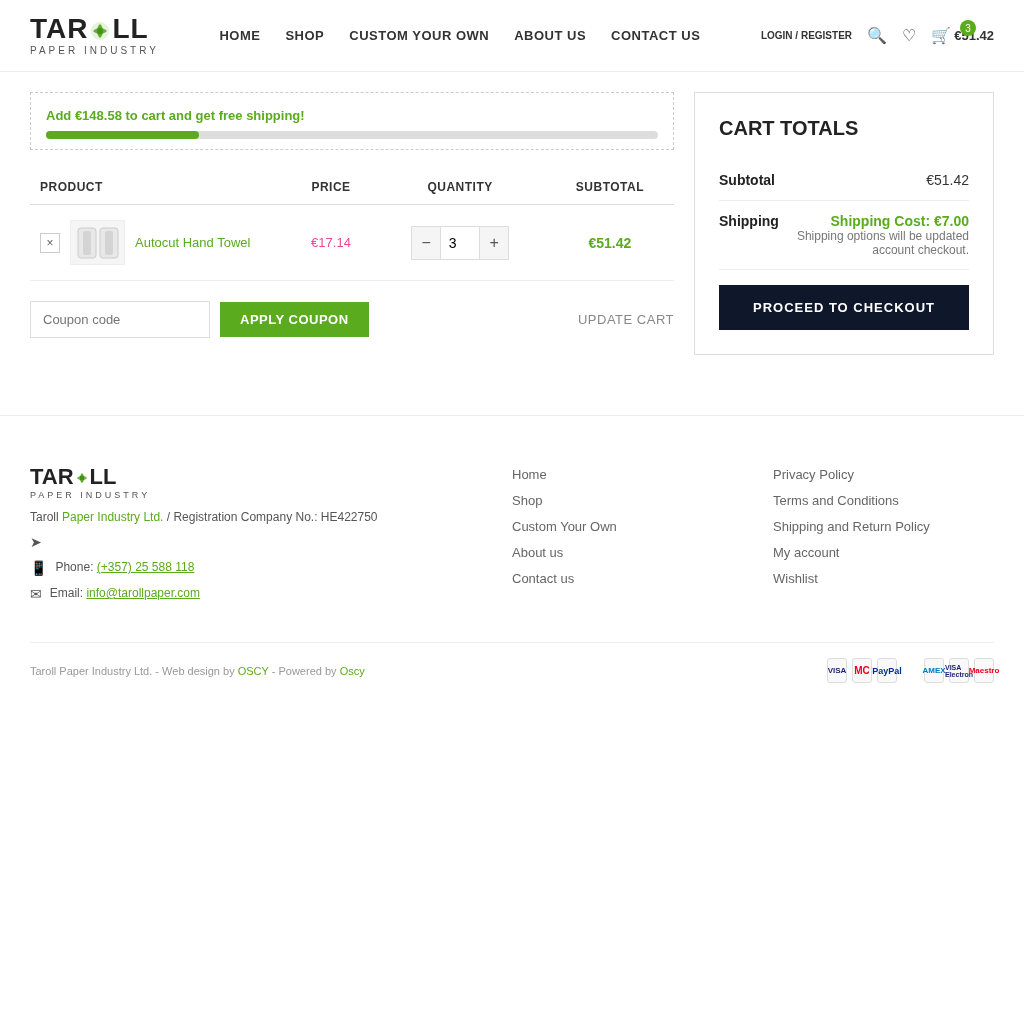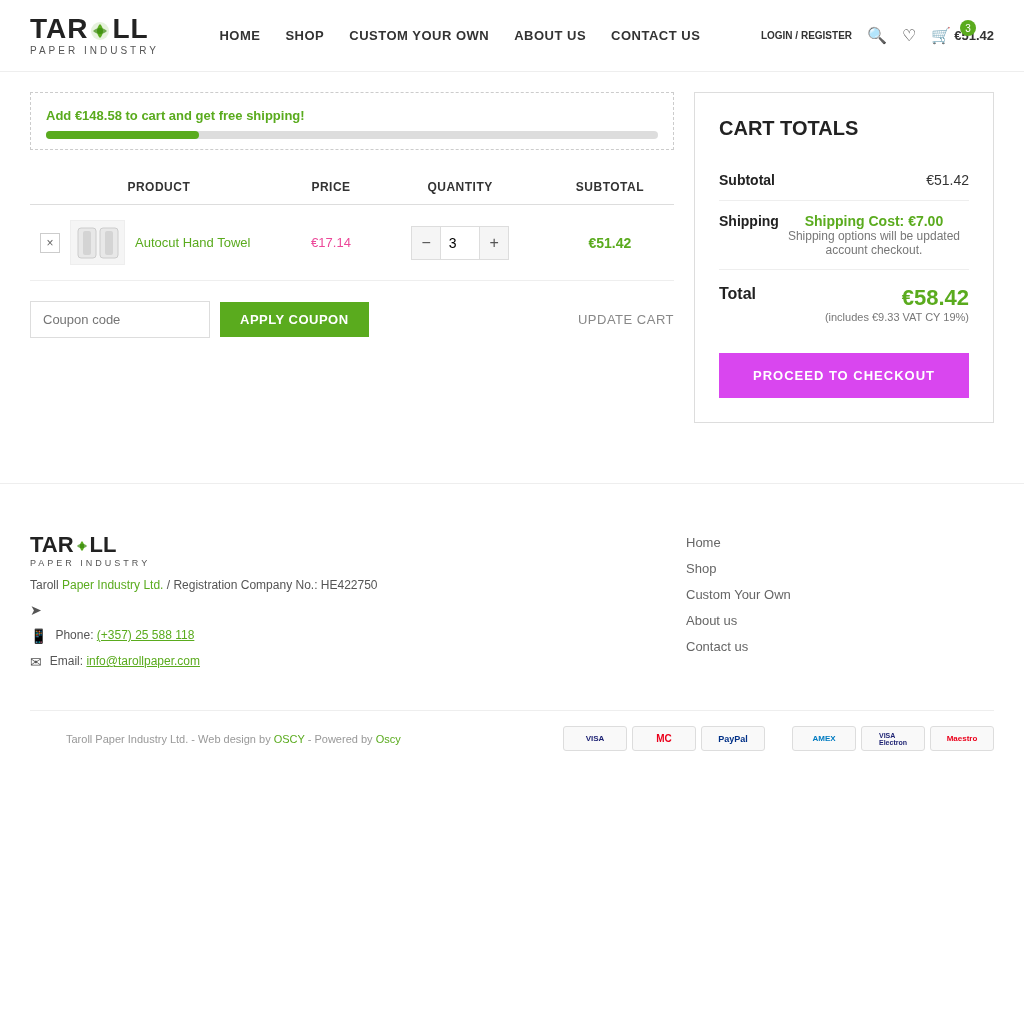--- a/index.html
+++ b/index.html
@@ -48,49 +48,49 @@
     .coupon-input { border: 1px solid #ddd; padding: 10px 12px; font-size: 13px; width: 180px; outline: none; }
     .apply-btn { background: #5aab1e; color: white; border: none; cursor: pointer; padding: 10px 20px; font-size: 13px; font-weight: 600; letter-spacing: 0.5px; }
     .update-cart-btn { margin-left: auto; background: none; border: none; cursor: pointer; font-size: 13px; color: #888; letter-spacing: 0.5px; }
 
     
     .cart-totals { width: 300px; border: 1px solid #ddd; padding: 24px; align-self: flex-start; }
     .cart-totals-title { font-size: 20px; font-weight: 700; margin-bottom: 20px; color: #222; }
     .totals-row { display: flex; justify-content: space-between; align-items: flex-start; padding: 12px 0; border-bottom: 1px solid #eee; }
     .totals-label { font-weight: 700; font-size: 14px; color: #222; }
     .totals-value { font-size: 14px; color: #333; text-align: right; }
-    .shipping-info { text-align: center; }
+    .shipping-info { text-align: right; }
     .shipping-cost { color: #5aab1e; font-weight: bold; display: block; }
     .shipping-note { color: #777; font-size: 12px; display: block; }
     .total-row { display: flex; justify-content: space-between; align-items: flex-start; padding: 15px 0; }
     .total-label { font-weight: 700; font-size: 16px; color: #222; }
     .total-value { text-align: right; }
     .total-amount { color: #5aab1e; font-size: 22px; font-weight: bold; display: block; }
     .total-vat { color: #777; font-size: 11px; display: block; }
-    .checkout-btn { display: block; width: 100%; background: #d946ef; color: white; border: none; cursor: pointer; padding: 15px; font-size: 13px; font-weight: 700; letter-spacing: 1px; text-align: center; margin-top: 15px; }
+    .checkout-btn { display: block; width: 100%; background: #0f172a; color: white; border: none; cursor: pointer; padding: 15px; font-size: 13px; font-weight: 700; letter-spacing: 1px; text-align: center; margin-top: 15px; }
 
     
     .footer { background: #fff; padding: 50px 30px 20px 30px; border-top: 1px solid #eee; margin-top: 40px; }
     .footer-main { display: flex; gap: 40px; margin-bottom: 40px; }
     .footer-brand { flex: 2; }
     .footer-logo-text { font-size: 22px; font-weight: bold; color: #222; line-height: 1; }
     .footer-logo-sub { font-size: 9px; letter-spacing: 3px; color: #555; margin-top: 2px; }
     .footer-reg { font-size: 12px; color: #555; margin-top: 10px; }
     .footer-contact-item { display: flex; align-items: flex-start; gap: 8px; margin-top: 10px; font-size: 12px; color: #555; }
     .footer-contact-item .icon { font-size: 14px; }
     .footer-contact-item a { color: #5aab1e; }
     .footer-links { flex: 1; }
     .footer-links ul { list-style: none; }
     .footer-links ul li { margin-bottom: 10px; }
     .footer-links ul li a { text-decoration: none; color: #666; font-size: 13px; }
     .footer-bottom { display: flex; justify-content: space-between; align-items: center; border-top: 1px solid #eee; padding-top: 15px; }
-    .footer-bottom-text { font-size: 11px; color: #999; margin-left: 36px; }
+    .footer-bottom-text { font-size: 11px; color: #999; }
     .footer-bottom-text a { color: #5aab1e; text-decoration: none; }
     .payment-icons { display: flex; gap: 5px; }
-    .payment-icon { width: 64px; height: 25px; border: 1px solid #ddd; border-radius: 3px; display: flex; align-items: center; justify-content: center; font-size: 8px; font-weight: bold; color: #555; background: #f9f9f9; }
+    .payment-icon { width: 20px; height: 25px; border: 1px solid #ddd; border-radius: 3px; display: flex; align-items: center; justify-content: center; font-size: 8px; font-weight: bold; color: #555; background: #f9f9f9; }
     .payment-icon.visa { color: #1a1f71; }
     .payment-icon.mc { color: #eb001b; font-size: 18px; }
     .payment-icon.paypal { color: #003087; }
     .payment-icon.amex { color: #007bc1; }
 
     
     .leaf-icon { display: inline-block; }
   </style>
 </head>
 <body>
@@ -136,21 +136,21 @@
         <span>Add </span><span style="color:#5aab1e;font-weight:bold;">€148.58</span><span> to cart and get free shipping!</span>
       </div>
       <div class="progress-bar-bg">
         <div class="progress-bar-fill"></div>
       </div>
     </div>
 
     <table class="cart-table">
       <thead>
         <tr>
-          <th style="text-align:center;width:40%">PRODUCT</th>
+          <th style="text-align:left;width:40%">PRODUCT</th>
           <th>PRICE</th>
           <th>QUANTITY</th>
           <th>SUBTOTAL</th>
         </tr>
       </thead>
       <tbody>
         <tr>
           <td>
             <div class="product-col">
               <button class="remove-btn">×</button>
@@ -195,27 +195,20 @@
     </div>
 
     <div class="totals-row">
       <span class="totals-label">Shipping</span>
       <div class="shipping-info">
         <span class="shipping-cost">Shipping Cost: <span style="color:#5aab1e;font-weight:bold;">€7.00</span></span>
         <span class="shipping-note">Shipping options will be updated account checkout.</span>
       </div>
     </div>
 
-    <div class="total-row">
-      <span class="total-label">Total</span>
-      <div class="total-value">
-        <span class="total-amount">€58.42</span>
-        <span class="total-vat">(includes €9.33 VAT CY 19%)</span>
-      </div>
-    </div>
 
     <button class="checkout-btn">PROCEED TO CHECKOUT</button>
   </div>
 
 </div>
 
 <footer class="footer">
   <div class="footer-main">
 
     <div class="footer-brand">
@@ -245,20 +238,29 @@
     <div class="footer-links">
       <ul>
         <li><a href="#">Home</a></li>
         <li><a href="#">Shop</a></li>
         <li><a href="#">Custom Your Own</a></li>
         <li><a href="#">About us</a></li>
         <li><a href="#">Contact us</a></li>
       </ul>
     </div>
 
+    <div class="footer-links">
+      <ul>
+        <li><a href="#">Privacy Policy</a></li>
+        <li><a href="#">Terms and Conditions</a></li>
+        <li><a href="#">Shipping and Return Policy</a></li>
+        <li><a href="#">My account</a></li>
+        <li><a href="#">Wishlist</a></li>
+      </ul>
+    </div>
 
   </div>
 
   <div class="footer-bottom">
     <div class="footer-bottom-text">
       <span>Taroll Paper Industry Ltd.</span>
       <span> - Web design by </span>
       <a href="#">OSCY</a>
       <span> - Powered by </span>
       <a href="#">Oscy</a>

